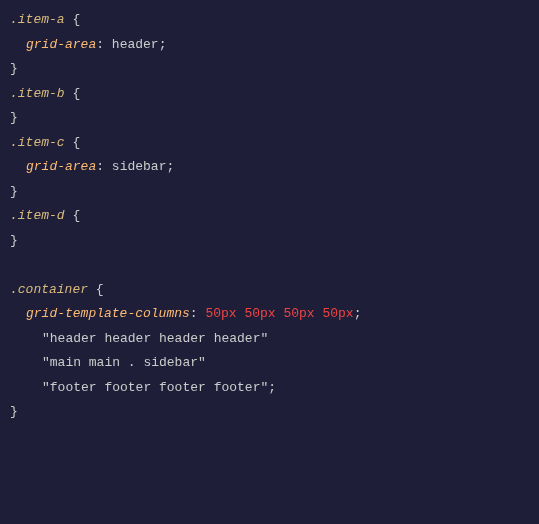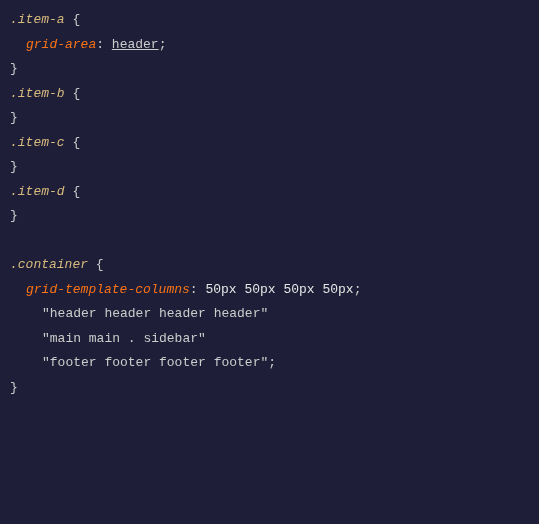--- a/index.html
+++ b/index.html
@@ -10,37 +10,38 @@
   line-height: 24.5px;
   color: #ccc;
   padding: 8px 10px;
   width: 539px;
   height: 524px;
   overflow: hidden;
 }
 .line { white-space: pre; }
 .selector { color: #d7ba7d; font-style: italic; }
 .brace { color: #ccc; }
-.prop { color: #f97316; font-style: italic; margin-top: 48px; }
-.value { color: #ccc; text-decoration: underline; }
-.px { color: #e5e5e5; text-align: right; }
+.prop { color: #fdba74; font-style: italic; margin-top: 48px; }
+.value { color: #ccc; }
+.px { color: #ef4444; text-align: right; }
 .str { color: #ccc; }
 .indent { display: inline-block; width: 16px; }
 .indent2 { display: inline-block; width: 32px; }
 </style>
 </head>
 <body>
 
 <div id="code-block">
     <div class="line"><span class="selector">.item-a</span> <span class="brace">{</span></div>
     <div class="line"><span class="indent"></span><span class="prop">grid-area</span>: <span class="value">header</span>;</div>
     <div class="line"><span class="brace">}</span></div>
     <div class="line"><span class="selector">.item-b</span> <span class="brace">{</span></div>
     <div class="line"><span class="brace">}</span></div>
     <div class="line"><span class="selector">.item-c</span> <span class="brace">{</span></div>
+    <div class="line"><span class="indent"></span><span class="prop">grid-area</span>: <span class="value">sidebar</span>;</div>
     <div class="line"><span class="brace">}</span></div>
     <div class="line"><span class="selector">.item-d</span> <span class="brace">{</span></div>
     <div class="line"><span class="brace">}</span></div>
     <div class="line">&nbsp;</div>
     <div class="line"><span class="selector">.container</span> <span class="brace">{</span></div>
     <div class="line"><span class="indent"></span><span class="prop">grid-template-columns</span>: <span class="px">50px 50px 50px 50px</span>;</div>
     <div class="line"><span class="indent2"></span><span class="str">"header header header header"</span></div>
     <div class="line"><span class="indent2"></span><span class="str">"main main . sidebar"</span></div>
     <div class="line"><span class="indent2"></span><span class="str">"footer footer footer footer"</span>;</div>
     <div class="line"><span class="brace">}</span></div>

